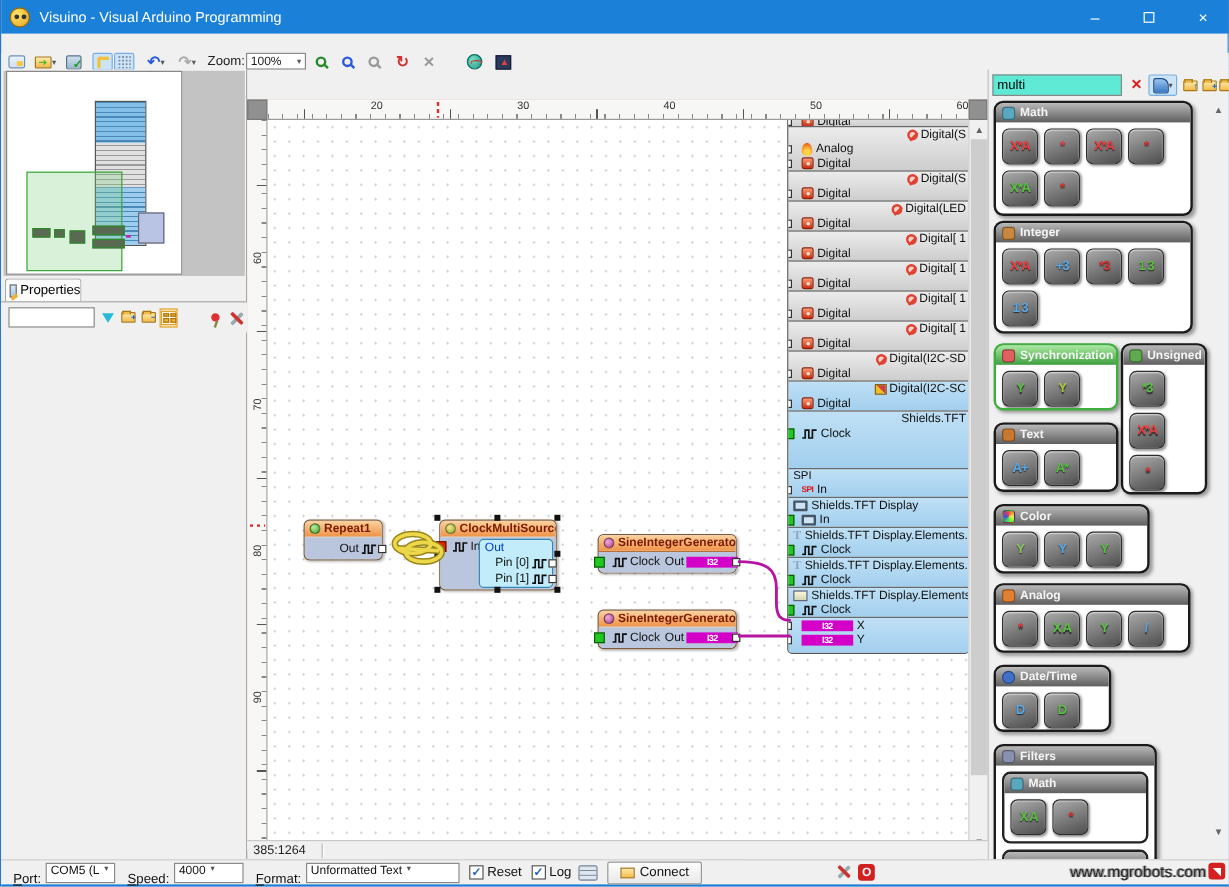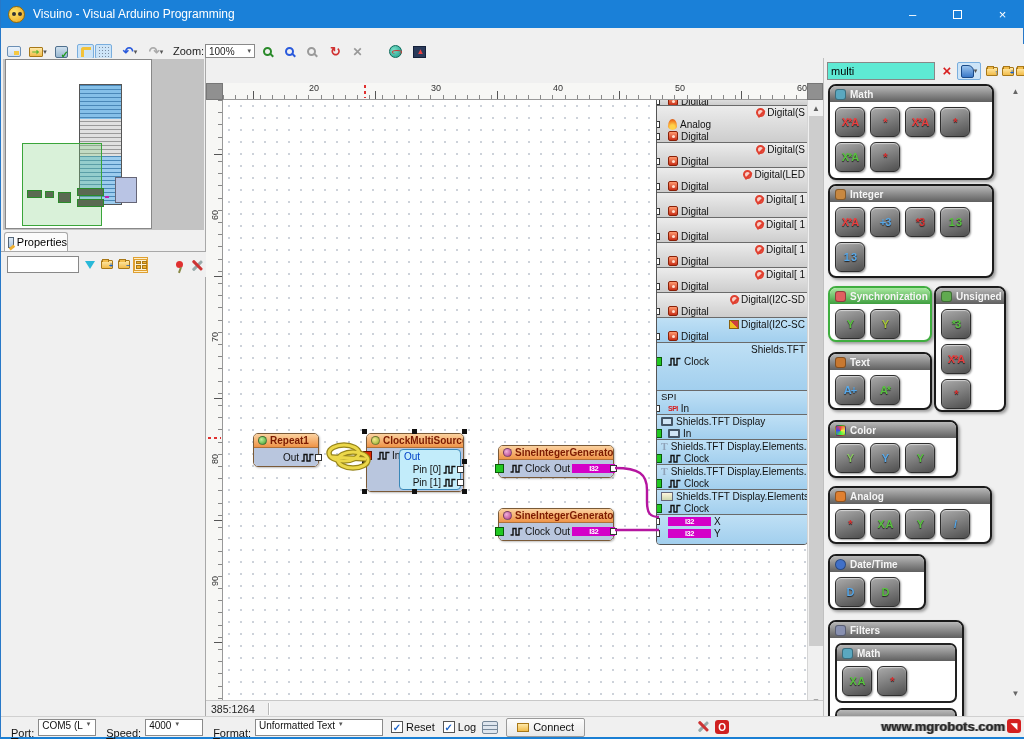--- a/index.html
+++ b/index.html
@@ -160,21 +160,21 @@
   #statusbar .sep { width:1px; height:12px; background:#b8b8b8; box-shadow:1px 0 0 #fff; margin-right:8px; }
   #bottombar { position:absolute; left:0; top:716px; width:1024px; height:23px; background:#f0f0f0; border-top:1px solid #d0d0d0; display:flex; align-items:center; font-size:11px; color:#111; border-bottom:2px solid #1a7fd4; }
   .bb-label { margin:12px 4px 0 10px; }
   .bb-label::first-letter { text-decoration:underline; }
   .bb-combo { height:17px; background:#fff; border:1px solid #8a8a8a; font-size:10px; display:flex; align-items:flex-start; padding:0 3px; gap:4px; white-space:nowrap; overflow:hidden; }
   .chk { width:12px; height:12px; background:#fff; border:1px solid #555; color:#1a62c8; font-size:10px; line-height:11px; text-align:center; margin:0 3px 0 8px; font-weight:bold; }
   .bb-btn { height:19px; margin-left:8px; background:linear-gradient(#fdfdfd,#e8e8e8); border:1px solid #9a9a9a; border-radius:2px; display:flex; align-items:center; gap:4px; padding:0 10px; font-size:11px; }
   .bb-btn .fold { width:12px; height:9px; background:linear-gradient(#ffe9a8,#f2bc4a); border:1px solid #a87818; }
   .term-ic { width:16px; height:13px; background:#dfe6ee; border:1px solid #789; border-radius:2px; margin-left:6px; background-image:linear-gradient(#789 1px, transparent 1px); background-size:100% 4px; background-position:0 3px; }
   .power-ic { width:14px; height:14px; border-radius:3px; background:#d02020; color:#fff; font-size:10px; font-weight:bold; display:flex; align-items:center; justify-content:center; margin-left:6px; }
-  #watermark { position:absolute; right:18px; top:719px; font-size:13px; font-weight:bold; color:#2a2a2a; text-shadow:1px 0 0 #888, -1px 0 0 #aaa; }
+  #watermark { position:absolute; right:18px; top:719px; font-size:13px; font-weight:normal; color:#2a2a2a; text-shadow:1px 0 0 #888, -1px 0 0 #aaa; }
   .wm-ic { position:absolute; right:2px; top:719px; width:14px; height:14px; background:#d42020; border-radius:3px; color:#fff; font-size:9px; display:flex; align-items:center; justify-content:center; }
 
   svg.wires { position:absolute; left:0; top:0; pointer-events:none; }
 </style>
 </head>
 <body>
 
 <div id="window">
 
   <div id="titlebar">

